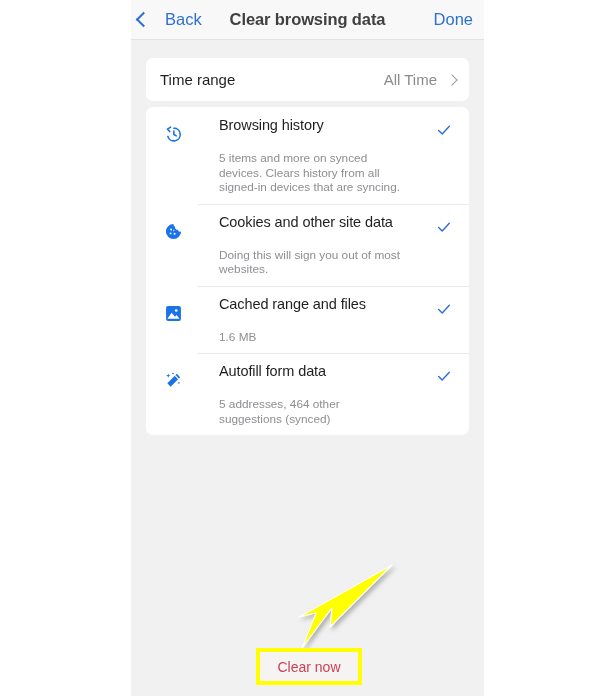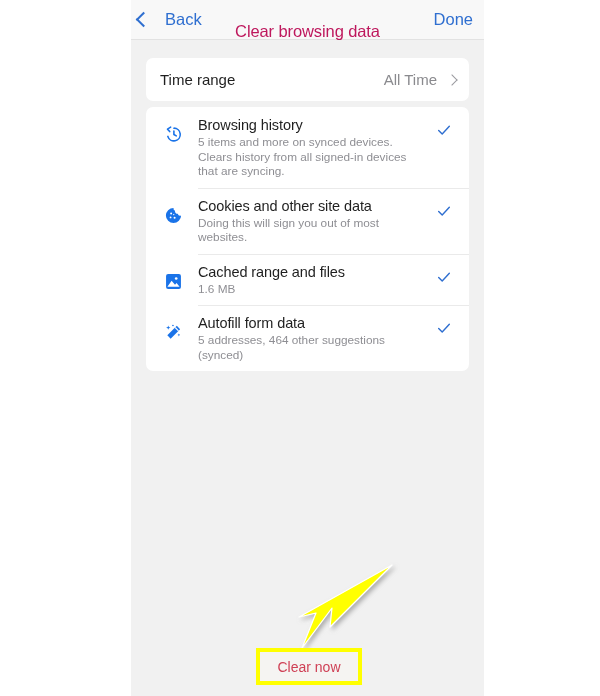--- a/index.html
+++ b/index.html
@@ -57,24 +57,23 @@
     margin-top: -1px;
   }
   #nav-title {
     position: absolute;
     left: 0; right: 0; top: 0;
     height: 39px;
     display: flex;
     align-items: center;
     justify-content: center;
     font-size: 16.5px;
-    font-weight: normal;
-    color: #be185d;
+    font-weight: bold;
+    color: #404040;
     letter-spacing: -0.1px;
-    margin-top: 12px;
   }
   #done-button {
     position: absolute;
     right: 11px;
     top: 0;
     height: 39px;
     display: flex;
     align-items: center;
     color: #2f6fd0;
     font-size: 16.5px;
@@ -119,20 +118,21 @@
     transform: rotate(45deg);
   }
 
   
   .opt-row {
     display: flex;
     align-items: flex-start;
     padding: 9px 14px 9px 14px;
     position: relative;
     cursor: pointer;
+    gap: 21px;
   }
   .opt-icon {
     width: 26px;
     min-width: 26px;
     display: flex;
     align-items: center;
     justify-content: center;
     padding-top: 9px;
   }
   .opt-text {
@@ -143,21 +143,21 @@
   .opt-title {
     font-size: 14.5px;
     color: #1f1f1f;
     line-height: 18px;
     letter-spacing: -0.1px;
   }
   .opt-sub {
     font-size: 11.8px;
     color: #8e8e93;
     line-height: 14.5px;
-    margin-top: 1px;
+    margin-top: 17px;
   }
   .opt-check {
     width: 22px;
     min-width: 22px;
     display: flex;
     align-items: center;
     justify-content: center;
     padding-top: 6px;
   }
   .opt-row + .opt-row::before {

